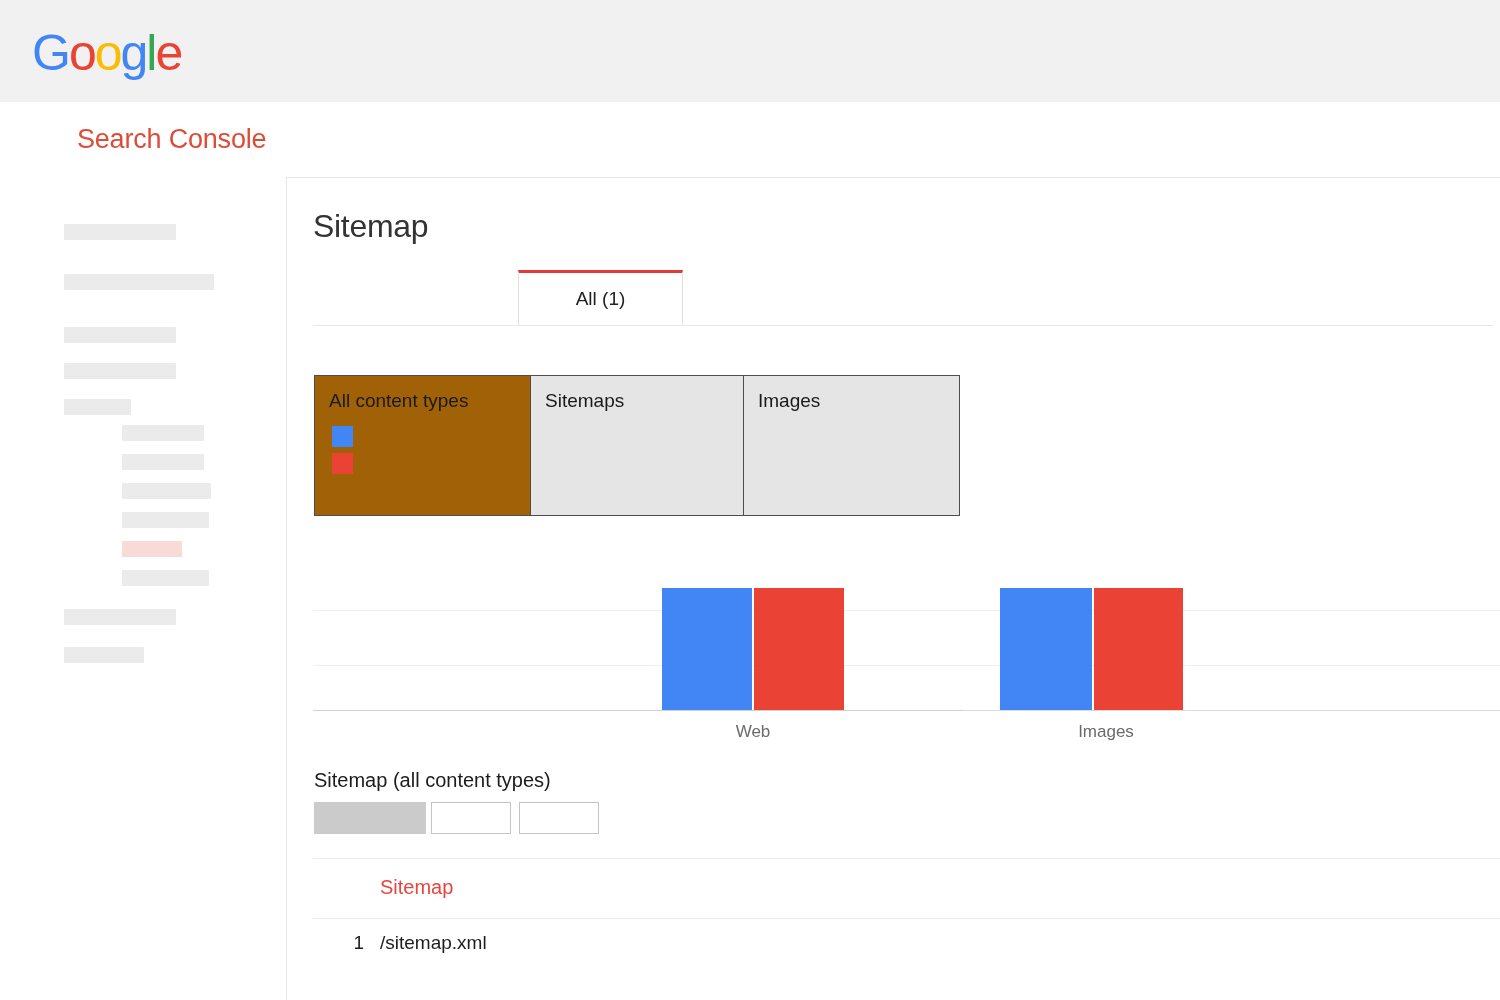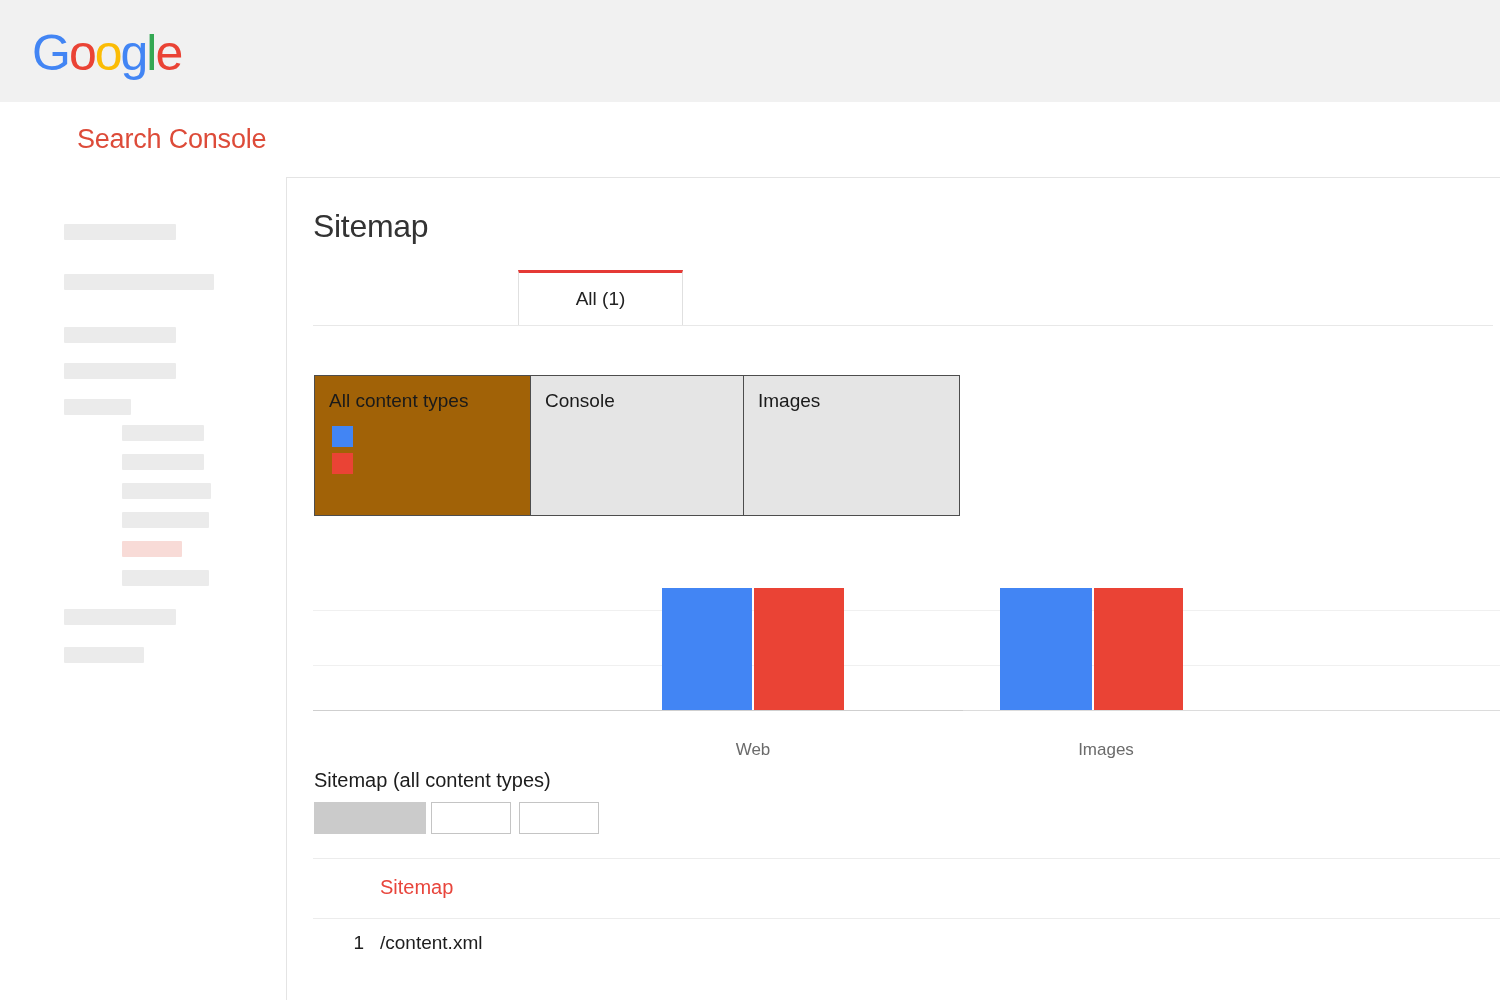--- a/index.html
+++ b/index.html
@@ -216,21 +216,21 @@
     background: #cfcfcf;
   }
   .bar {
     position: absolute;
     bottom: 52px;
   }
   .bar.blue { background: #4285F4; }
   .bar.red  { background: #EA4335; }
   .xlabel {
     position: absolute;
-    top: 158px;
+    top: 140px;
     font-size: 17px;
     color: #6b6b6b;
     text-align: center;
     white-space: nowrap;
   }
 
   
   .sub-title {
     position: absolute;
     left: 27px;
@@ -336,21 +336,21 @@
     <div class="tab active">All (1)</div>
   </div>
 
   <div class="ctrow" id="ct-host">
       <div class="ctbox selected" style="left: 0px; width: 217px;">
         <div class="ct-label">All content types</div>
         <div class="swatch blue" style="background: rgb(66, 133, 244);"></div>
         <div class="swatch red" style="background: rgb(234, 67, 53);"></div>
       </div>
       <div class="ctbox" style="left: 216px; width: 214px;">
-        <div class="ct-label">Console</div>
+        <div class="ct-label">Sitemaps</div>
       </div>
       <div class="ctbox" style="left: 429px; width: 217px;">
         <div class="ct-label">Images</div>
       </div>
     </div>
 
   <div class="chart" id="chart-host">
     <div class="axisline"></div>
     <div class="axisline near"></div>
   <div class="gridline" style="top: 28px;"></div>
@@ -367,15 +367,15 @@
   <div id="minibox-host">
       <div class="minibox filled" style="left: 27px; width: 112px;"></div>
       <div class="minibox outline" style="left: 144px; width: 80px;"></div>
       <div class="minibox outline" style="left: 232px; width: 80px;"></div>
     </div>
 
   <div class="tbl-top"></div>
   <div class="tbl-head">Sitemap</div>
   <div class="tbl-head-line"></div>
   <div class="row-num">1</div>
-  <div class="row-val">/content.xml</div>
+  <div class="row-val">/sitemap.xml</div>
 
 </div>
 
 </body></html>

